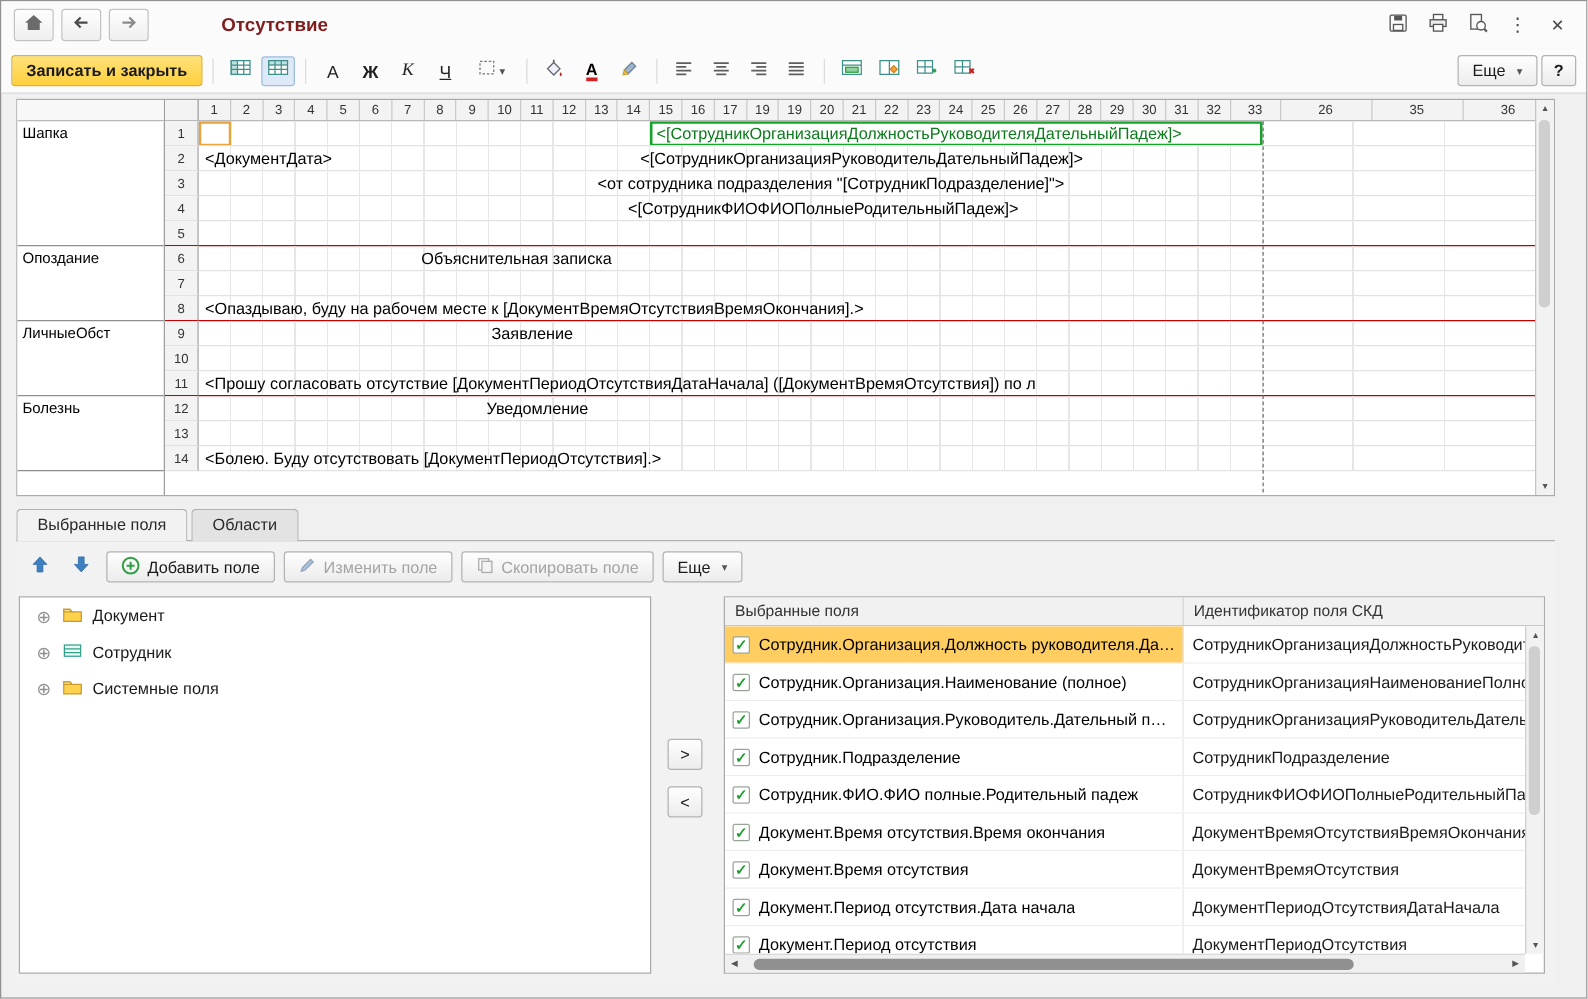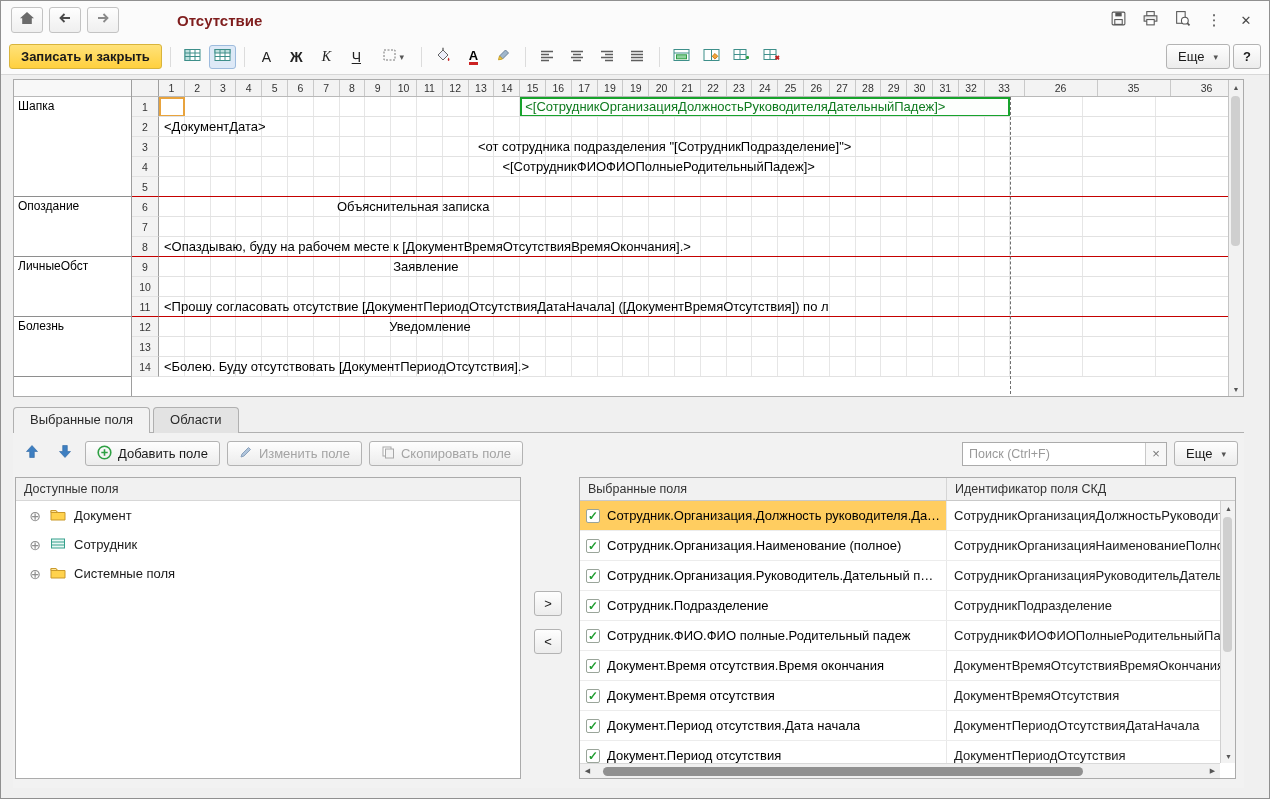--- a/index.html
+++ b/index.html
@@ -322,20 +322,21 @@
             <div class="rownum">1</div>
             <div class="rcontent">
               <div class="greencell" style="left: 361.2px; width: 490.2px;">&lt;[СотрудникОрганизацияДолжностьРуководителяДательныйПадеж]&gt;</div>
               <div class="cursorcell" style="left: 0px; width: 25.8px;"></div>
             </div>
           </div>
           <div class="srow">
             <div class="rownum">2</div>
             <div class="rcontent">
               <span class="ctext" style="left: 5px;">&lt;ДокументДата&gt;</span>
+              <span class="ctext" style="left: 353.2px;">&lt;[СотрудникОрганизацияРуководительДательныйПадеж]&gt;</span>
             </div>
           </div>
           <div class="srow">
             <div class="rownum">3</div>
             <div class="rcontent">
               <span class="ctext" style="left: 319px;">&lt;от сотрудника подразделения "[СотрудникПодразделение]"&gt;</span>
             </div>
           </div>
           <div class="srow">
             <div class="rownum">4</div>
@@ -437,32 +438,27 @@
             </svg></span>
         <span>Изменить поле</span>
       </div>
       <div class="btn disabled">
         <span><svg width="14" height="14" viewBox="0 0 14 14">
               <rect x="2" y="2" width="8" height="9" fill="#fff" stroke="#A8A8A8"></rect>
               <rect x="4.5" y="4" width="8" height="9" fill="#F3F3F3" stroke="#A8A8A8"></rect>
             </svg></span>
         <span>Скопировать поле</span>
       </div>
-      <div class="searchwrap">
-        <input type="text" placeholder="Поиск (Ctrl+F)" style="">
-        <div class="clearbtn">×</div>
-      </div>
       <div class="btn">
         <span>Еще</span>
         <span class="caret">▾</span>
       </div>
     </div>
 
     <div class="panel lpanel">
-      <div class="phead">Доступные поля</div>
       <div>
           <div class="titem">
             <span class="expander">⊕</span>
             <span class="ticon"><svg width="16" height="13" viewBox="0 0 16 13">
                 <path d="M1 2.5 h5 l1.5 2 H15 V12 H1 Z" fill="#FFD24D" stroke="#C9992B"></path>
                 <path d="M1 2.5 h5 l1.5 2 H1 Z" fill="#FFE699" stroke="#C9992B"></path>
               </svg></span>
             <span class="tlabel">Документ</span>
           </div>
           <div class="titem">

